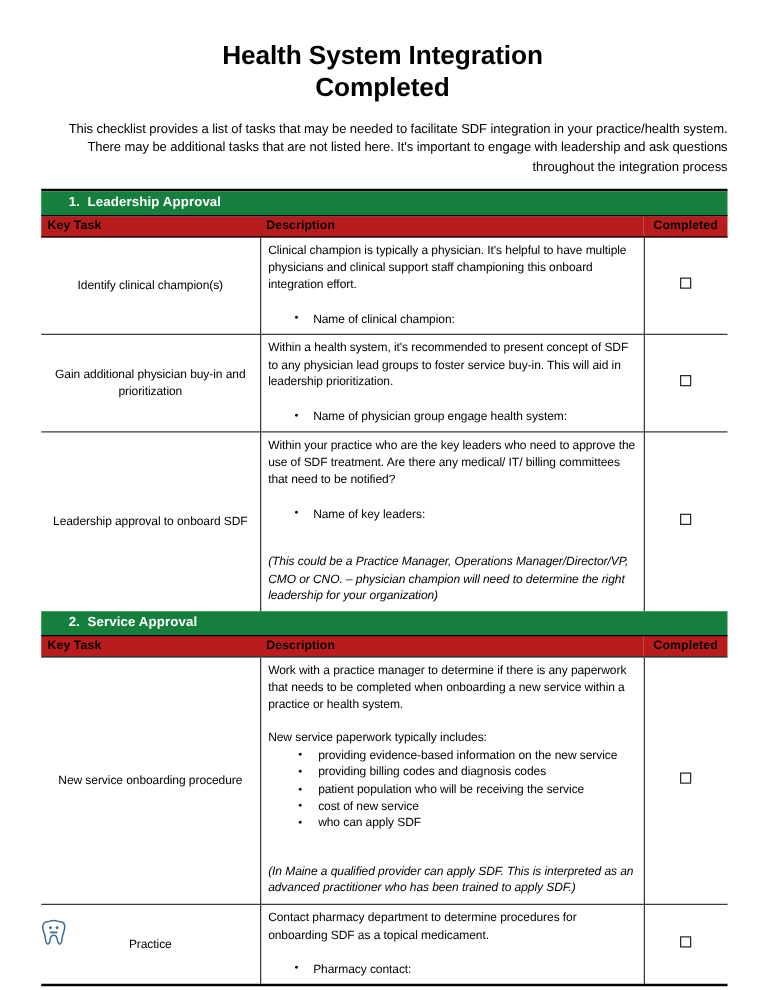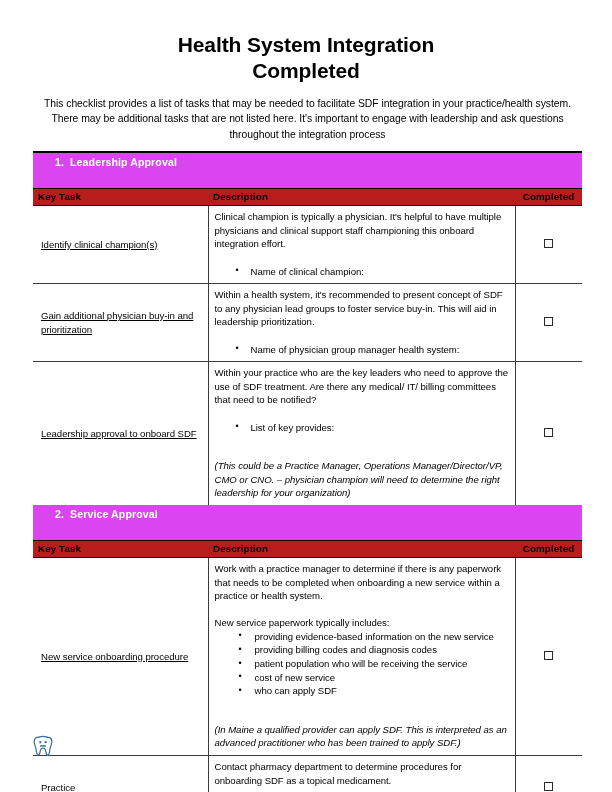--- a/index.html
+++ b/index.html
@@ -33,45 +33,45 @@
     font-weight: bold;
     line-height: 26px;
     letter-spacing: -0.1px;
   }
 
   
   .intro {
     margin: 12px 30px 0 33px;
     font-size: 10.4px;
     line-height: 15.4px;
-    text-align: center;
+    text-align: right;
     letter-spacing: -0.05px;
   }
 
   
   .tbl-wrap {
     margin: 9px 30px 0 33px;
     border-top: 2.4px solid #000000;
     border-bottom: 2.4px solid #000000;
   }
   table.checklist {
     width: 549px;
     border-collapse: collapse;
     table-layout: fixed;
   }
   col.c-task { width: 175px; }
   col.c-desc { width: 307px; }
   col.c-done { width: 67px; }
 
   tr.section-bar td {
-    background: #d946ef;
+    background: #15803d;
     color: #ffffff;
     font-size: 10.6px;
     font-weight: bold;
-    padding: 3px 0 20px 22px;
+    padding: 3px 0 4px 22px;
     letter-spacing: 0.1px;
     border: none;
   }
   tr.section-bar td .sec-num { margin-right: 6px; }
 
   tr.col-head td {
     background: #b91c1c;
     font-size: 9.8px;
     font-weight: bold;
     padding: 2px 5px 3px 5px;
@@ -82,25 +82,24 @@
   tr.col-head td.t-done { text-align: center; }
 
   tr.data-row td {
     border-bottom: 0.8px solid #3a3a3a;
     vertical-align: top;
     font-size: 9.6px;
     line-height: 13.6px;
     letter-spacing: -0.05px;
   }
   tr.data-row td.cell-task {
-    text-align: left;
+    text-align: center;
     vertical-align: middle;
     padding: 0 8px;
     border-right: 0.8px solid #3a3a3a;
-    text-decoration: underline;
   }
   tr.data-row td.cell-desc {
     padding: 4px 6px 5px 6px;
     border-right: 0.8px solid #3a3a3a;
   }
   tr.data-row td.cell-done {
     text-align: center;
     vertical-align: middle;
   }
   tr.data-row.last-in-section td { border-bottom: none; }
@@ -202,31 +201,31 @@
                 <li>Name of clinical champion:</li>
               </ul>
             </td>
             <td class="cell-done"><span class="checkbox"></span></td>
           </tr>
           <tr class="data-row">
             <td class="cell-task">Gain additional physician buy-in and prioritization</td>
             <td class="cell-desc">
               <div class="d-para">Within a health system, it's recommended to present concept of SDF to any physician lead groups to foster service buy-in. This will aid in leadership prioritization.</div>
               <ul class="d-bullets spaced">
-                <li>Name of physician group manager health system:</li>
+                <li>Name of physician group engage health system:</li>
               </ul>
             </td>
             <td class="cell-done"><span class="checkbox"></span></td>
           </tr>
           <tr class="data-row last-in-section">
             <td class="cell-task">Leadership approval to onboard SDF</td>
             <td class="cell-desc">
               <div class="d-para">Within your practice who are the key leaders who need to approve the use of SDF treatment. Are there any medical/ IT/ billing committees that need to be notified?</div>
               <ul class="d-bullets spaced">
-                <li>List of key provides:</li>
+                <li>Name of key leaders:</li>
               </ul>
               <div class="d-italic">(This could be a Practice Manager, Operations Manager/Director/VP, CMO or CNO. – physician champion will need to determine the right leadership for your organization)</div>
             </td>
             <td class="cell-done"><span class="checkbox"></span></td>
           </tr>
           <tr class="section-bar">
             <td colspan="3"><span class="sec-num">2.</span><span>Service Approval</span></td>
           </tr>
           <tr class="col-head">
             <td class="t-task">Key Task</td>

